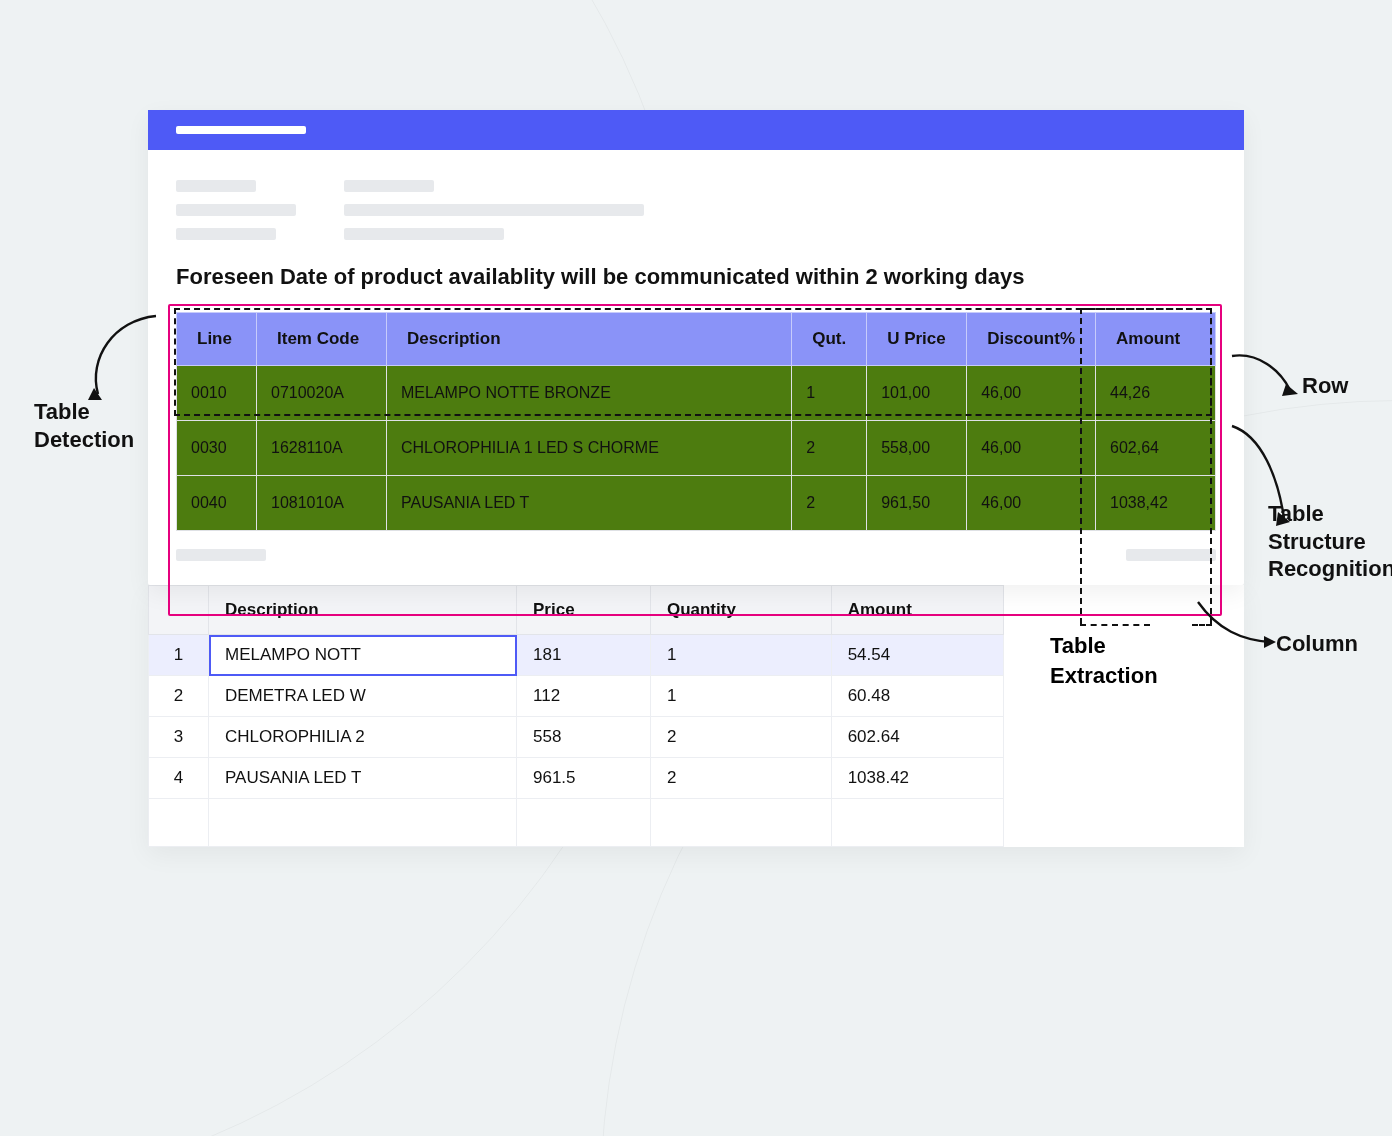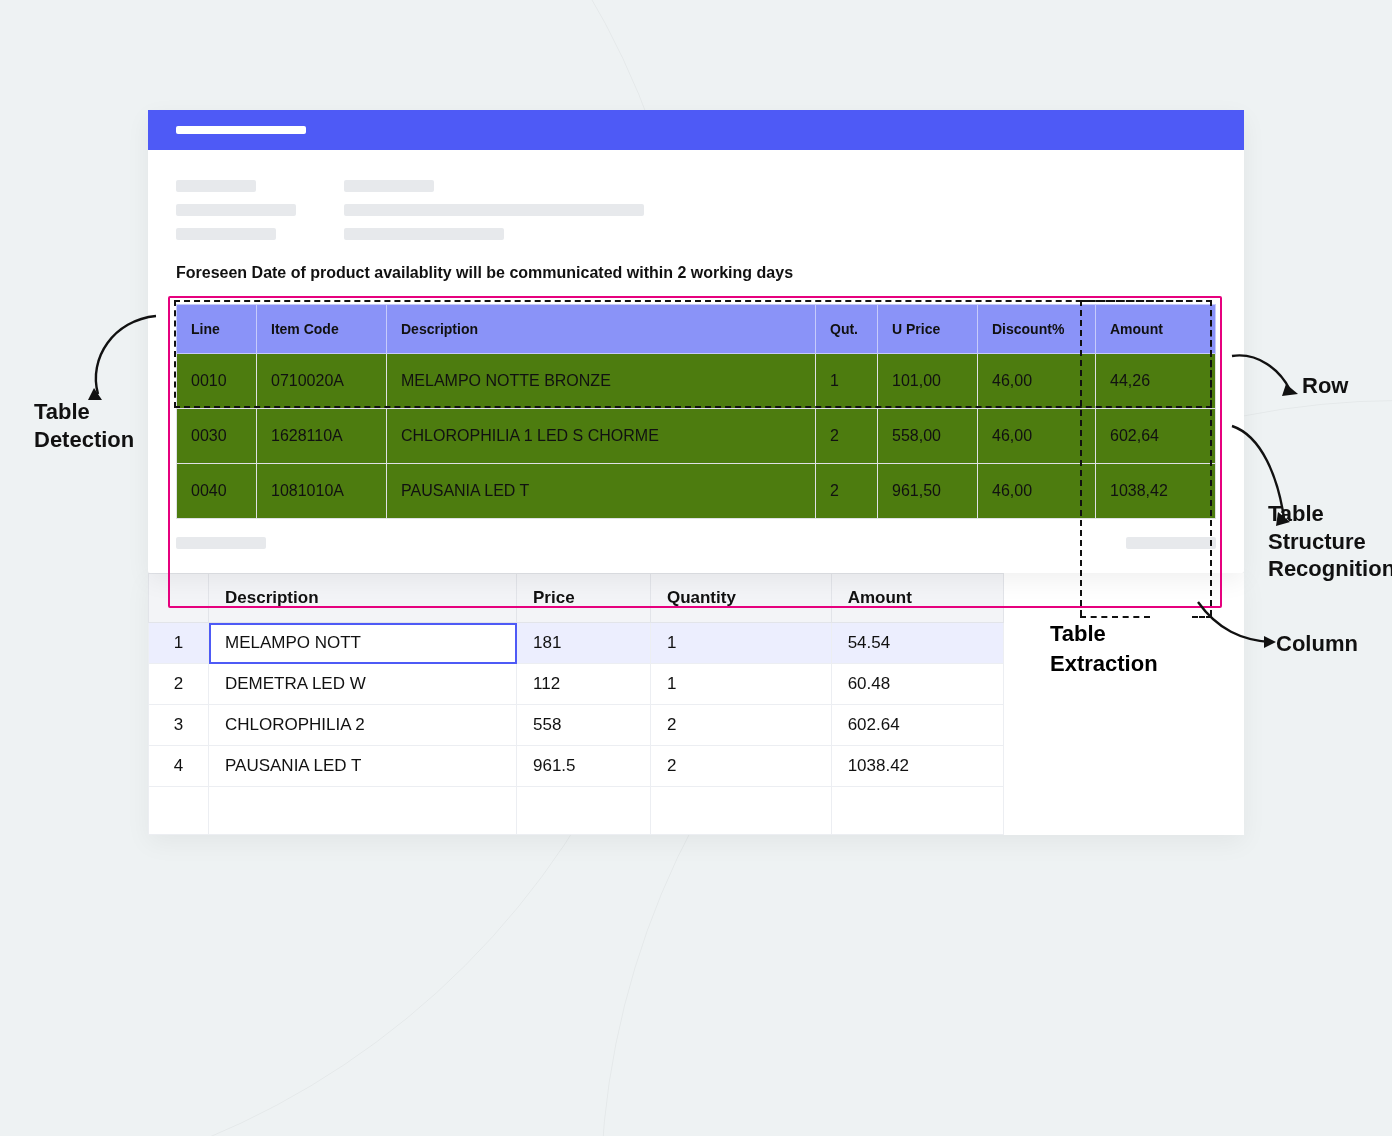--- a/index.html
+++ b/index.html
@@ -54,21 +54,21 @@
   .doc-meta {
     padding: 30px 28px 6px 28px;
     display: flex;
     gap: 48px;
   }
   .meta-col { display: flex; flex-direction: column; gap: 12px; }
   .skel { background: #e7e9ec; border-radius: 2px; height: 12px; }
 
   .notice {
     padding: 18px 16px 14px 28px;
-    font-size: 16px;
+    font-size: 22px;
     font-weight: 700;
     color: #111;
   }
 
   
   .detect-box {
     position: absolute;
     border: 2px solid #e6007e;
     border-radius: 2px;
     pointer-events: none;
@@ -82,23 +82,23 @@
   table.src {
     width: 100%;
     border-collapse: collapse;
     font-size: 16px;
   }
   table.src thead th {
     background: #8a93f8;
     color: #111;
     font-weight: 700;
     text-align: left;
-    padding: 16px 14px;
+    padding: 16px 20px;
     border: 1px solid #c7cbfb;
-    font-size: 14px;
+    font-size: 17px;
   }
   table.src tbody td {
     background: #4d7c0f;
     border: 1px solid #dfe1e5;
     padding: 18px 14px;
     font-weight: 500;
     color: #111;
   }
 
   

